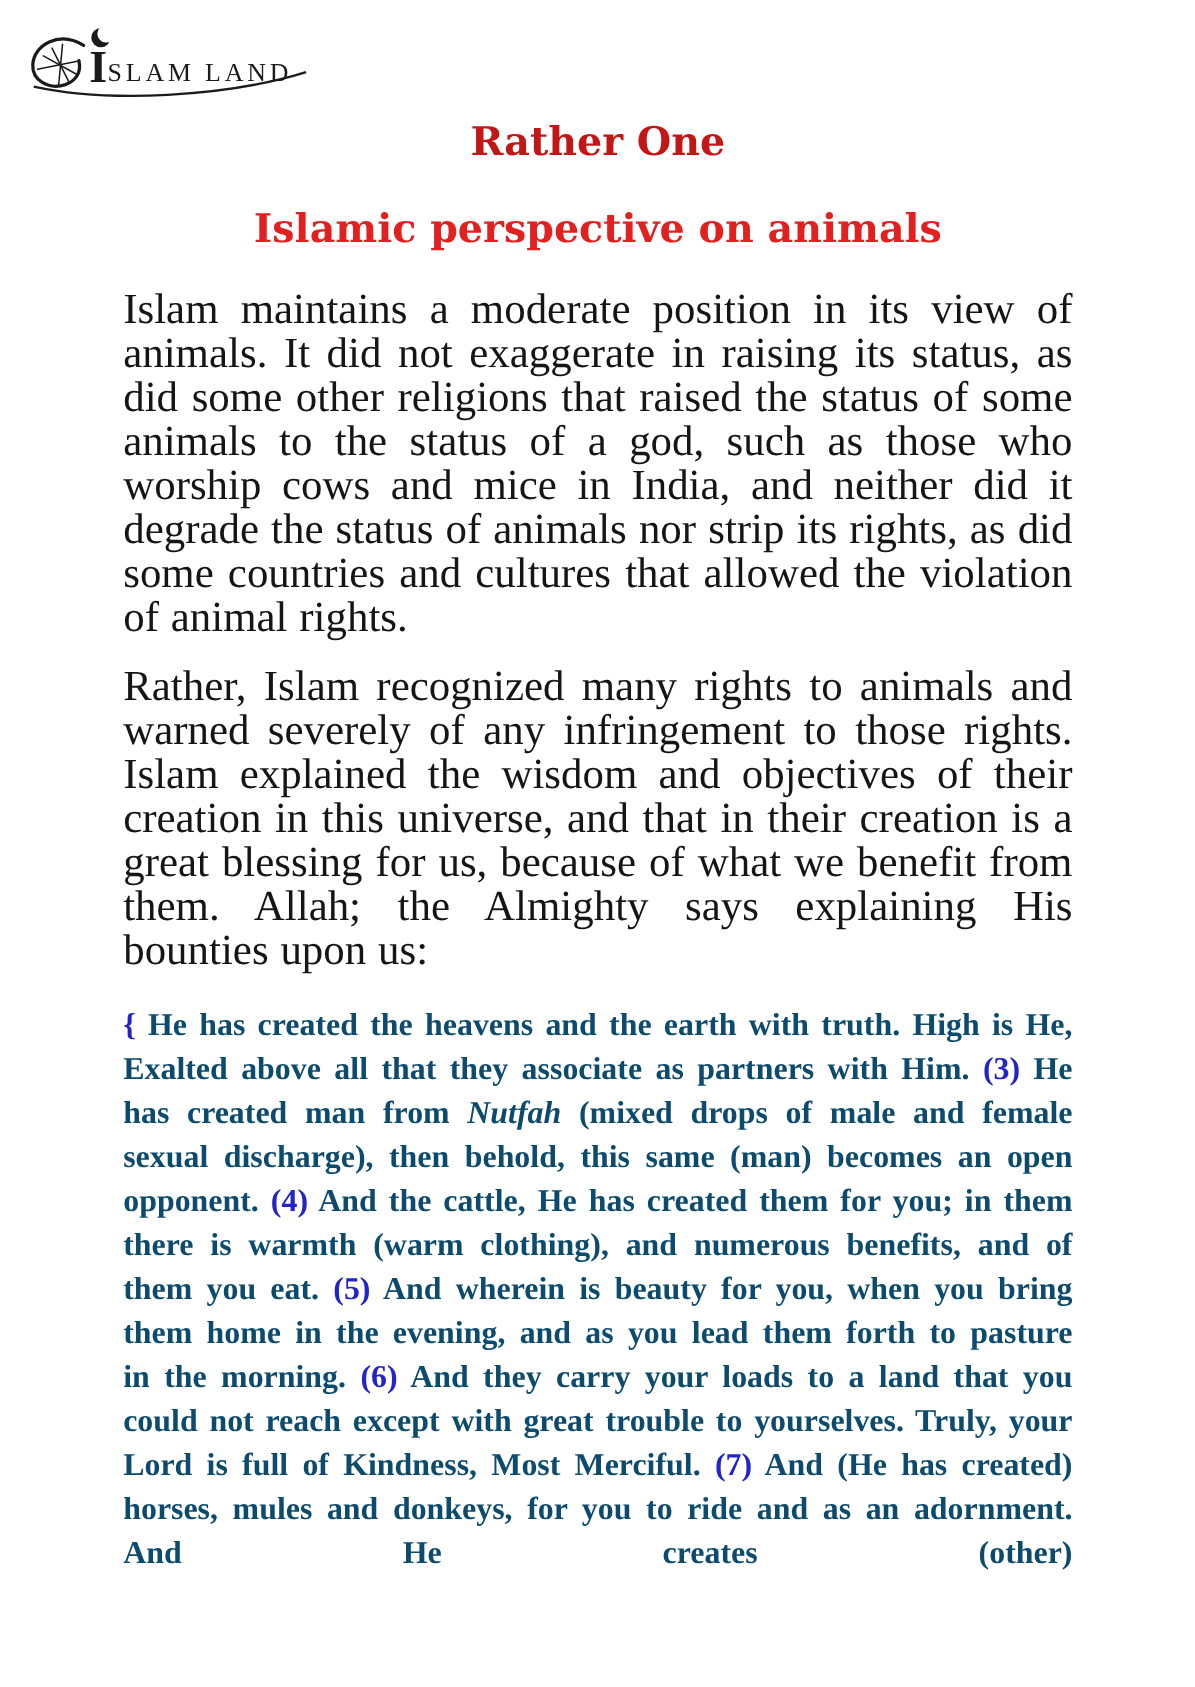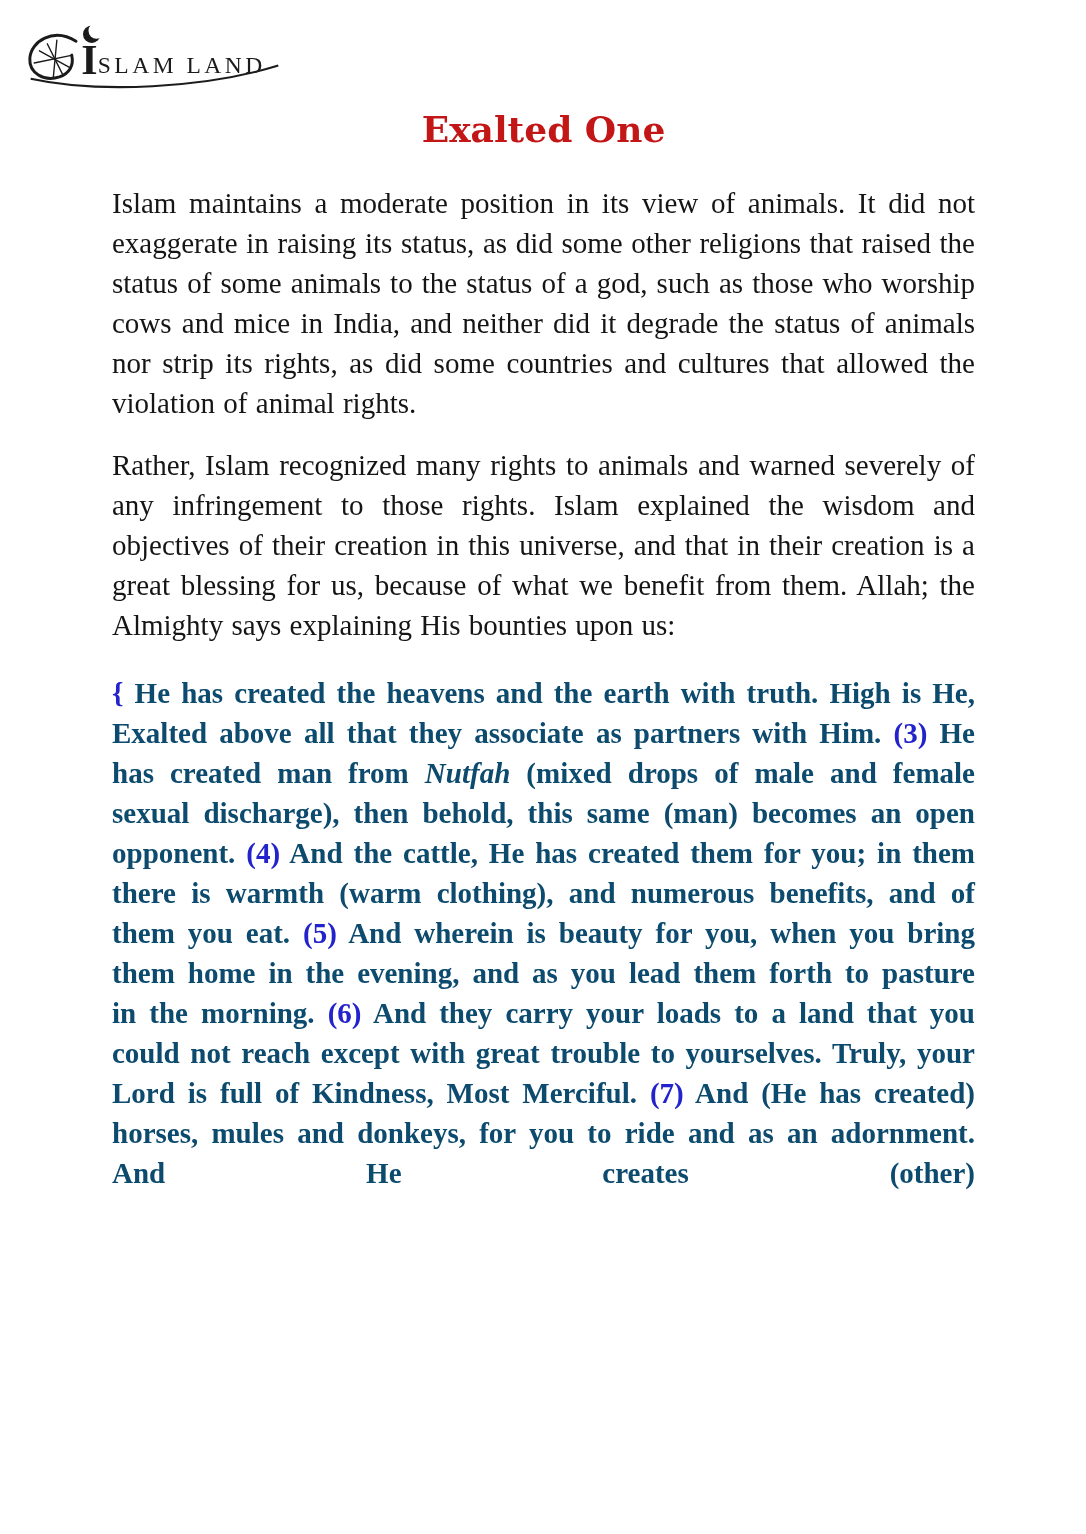--- a/index.html
+++ b/index.html
@@ -40,21 +40,21 @@
     text-align: center;
     font-family: "DejaVu Serif", serif;
     font-weight: bold;
     font-size: 36px;
     line-height: 1.2;
     color: #e32020;
   }
   p.body-par {
     margin: 32px 0 0 0;
     font-family: "Liberation Serif", serif;
-    font-size: 29px;
+    font-size: 39px;
     line-height: 40px;
     text-align: justify;
     color: #151515;
     word-spacing: 1px;
   }
   p.body-par.second {
     margin-top: 22px;
   }
   p.quran-quote {
     margin: 28px 0 0 0;
@@ -86,22 +86,23 @@
     </g>
     <g>
       <circle cx="82" cy="14" r="10" fill="#1b1b1b"></circle>
       <circle cx="87.5" cy="10" r="9.2" fill="#ffffff"></circle>
     </g>
     <text x="70" y="60" font-size="48" font-weight="bold" fill="#1b1b1b">I</text>
     <text x="89" y="59" font-size="27" letter-spacing="4" fill="#1b1b1b">SLAM LAND</text>
     <path d="M12,65 C90,82 212,76 296,50" stroke="#1b1b1b" stroke-width="2.4" fill="none"></path>
   </svg>
 
-  <h1 class="chapter-title">Exalted One</h1>
+  <h1 class="chapter-title">Rather One</h1>
 
+  <h2 class="chapter-subtitle">Islamic perspective on animals</h2>
 
   <p class="body-par">Islam maintains a moderate position in its view of animals. It did not exaggerate in raising its status, as did some other religions that raised the status of some animals to the status of a god, such as those who worship cows and mice in India, and neither did it degrade the status of animals nor strip its rights, as did some countries and cultures that allowed the violation of animal rights.</p>
 
   <p class="body-par second">Rather, Islam recognized many rights to animals and warned severely of any infringement to those rights. Islam explained the wisdom and objectives of their creation in this universe, and that in their creation is a great blessing for us, because of what we benefit from them. Allah; the Almighty says explaining His bounties upon us:</p>
 
   <p class="quran-quote">
     <span class="q-blue">{ </span><span class="q-red">He has created the heavens and the earth with truth. High is He, Exalted above all that they associate as partners with Him. </span><span class="q-blue">(3)</span><span class="q-red"> He has created man from </span><span class="q-red q-italic">Nutfah</span><span class="q-red"> (mixed drops of male and female sexual discharge), then behold, this same (man) becomes an open opponent. </span><span class="q-blue">(4)</span><span class="q-red"> And the cattle, He has created them for you; in them there is warmth (warm clothing), and numerous benefits, and of them you eat. </span><span class="q-blue">(5)</span><span class="q-red"> And wherein is beauty for you, when you bring them home in the evening, and as you lead them forth to pasture in the morning. </span><span class="q-blue">(6)</span><span class="q-red"> And they carry your loads to a land that you could not reach except with great trouble to yourselves. Truly, your Lord is full of Kindness, Most Merciful. </span><span class="q-blue">(7)</span><span class="q-red"> And (He has created) horses, mules and donkeys, for you to ride and as an adornment. And He creates (other)</span>
   </p>
 
 </div>

